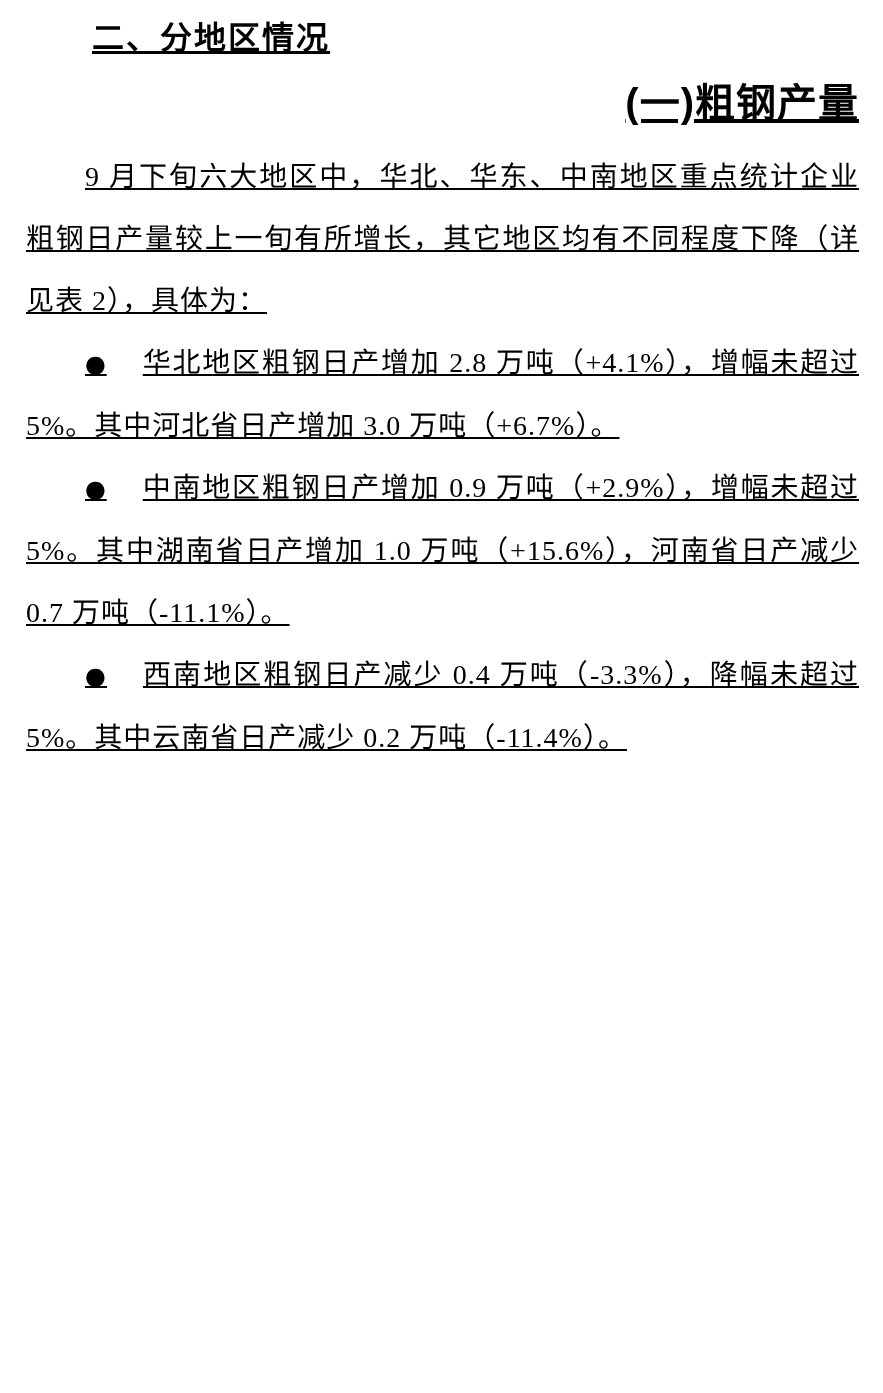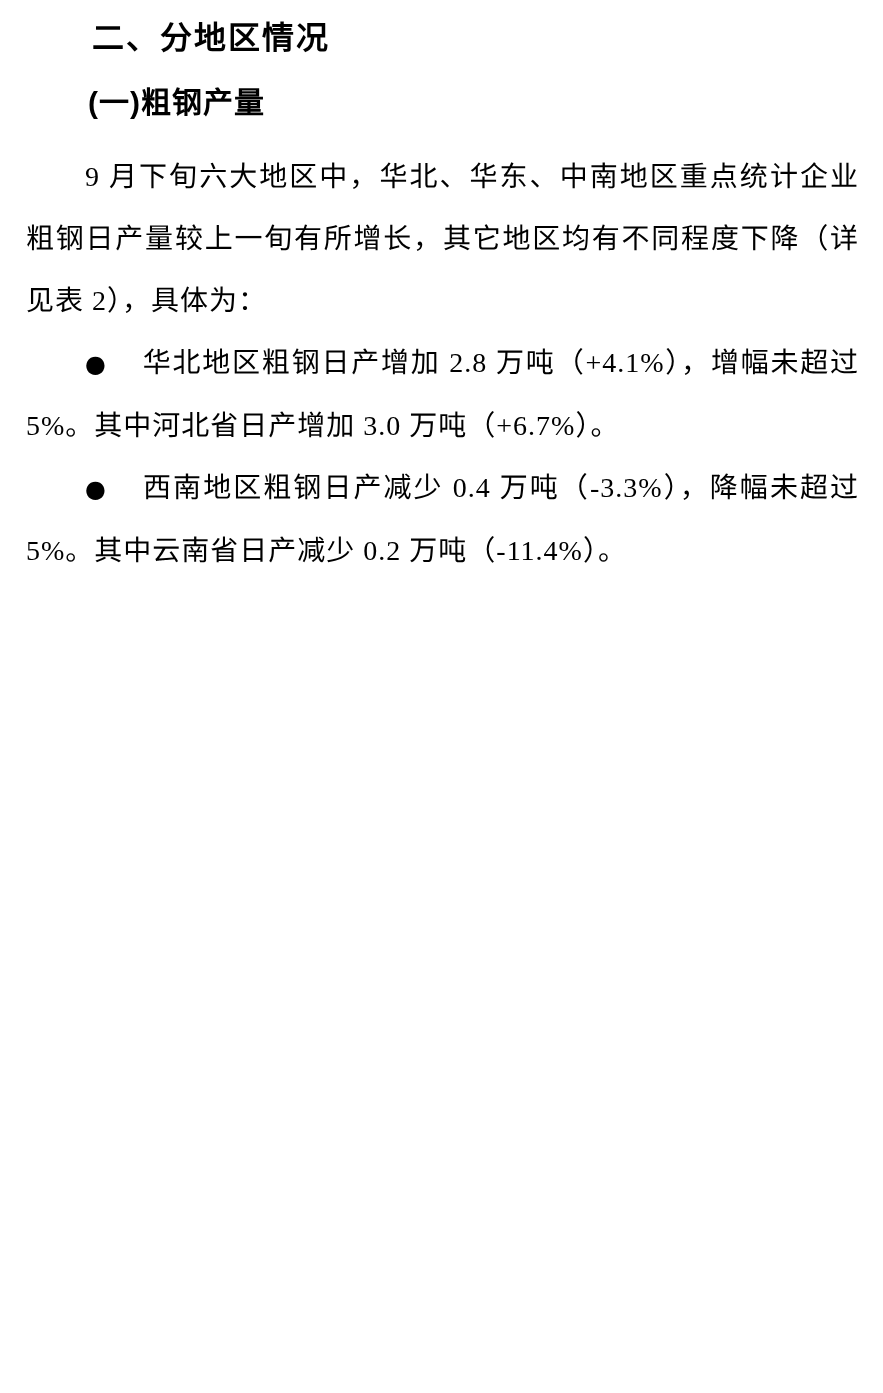--- a/index.html
+++ b/index.html
@@ -10,38 +10,40 @@
   .page {
     position: relative;
     width: 883px;
     height: 1334px;
     box-sizing: border-box;
     padding: 8px 24px 0 26px;
     background: #ffffff;
     color: #000000;
     overflow: hidden;
     font-family: "Liberation Serif", "DejaVu Serif", serif;
+    text-decoration: underline;
   }
   .sec-heading {
     font-family: "Liberation Sans", "DejaVu Sans", sans-serif;
     font-weight: 700;
     font-size: 32px;
     line-height: 60px;
     margin: 0;
     text-indent: 66px;
     letter-spacing: 2px;
   }
   .sub-heading {
     font-family: "Liberation Sans", "DejaVu Sans", sans-serif;
     font-weight: 700;
-    font-size: 30px;
+    font-size: 40px;
     line-height: 62px;
     margin: 4px 0 0 0;
     text-indent: 62px;
     letter-spacing: 1px;
+    text-align: right;
   }
   .para {
     font-size: 28px;
     line-height: 62px;
     margin: 0;
     text-align: justify;
     text-justify: inter-ideograph;
     letter-spacing: 1px;
     text-indent: 59px;
   }
@@ -62,18 +64,19 @@
 
   <h1 class="sec-heading">二、分地区情况</h1>
 
   <h2 class="sub-heading">(一)粗钢产量</h2>
 
   <p class="para intro">9 月下旬六大地区中，华北、华东、中南地区重点统计企业粗钢日产量较上一旬有所增长，其它地区均有不同程度下降（详见表 2），具体为：</p>
 
   <p class="para"><span class="dot">●</span><span>华北地区粗钢日产增加 2.8 万吨（+4.1%），增幅未超过 5%。其中河北省日产增加 3.0 万吨（+6.7%）。</span></p>
 
 
+  <p class="para"><span class="dot">●</span><span>中南地区粗钢日产增加 0.9 万吨（+2.9%），增幅未超过 5%。其中湖南省日产增加 1.0 万吨（+15.6%），河南省日产减少 0.7 万吨（-11.1%）。</span></p>
 
 
 
   <p class="para"><span class="dot">●</span><span>西南地区粗钢日产减少 0.4 万吨（-3.3%），降幅未超过 5%。其中云南省日产减少 0.2 万吨（-11.4%）。</span></p>
 
 </div>
 
 </body></html>

